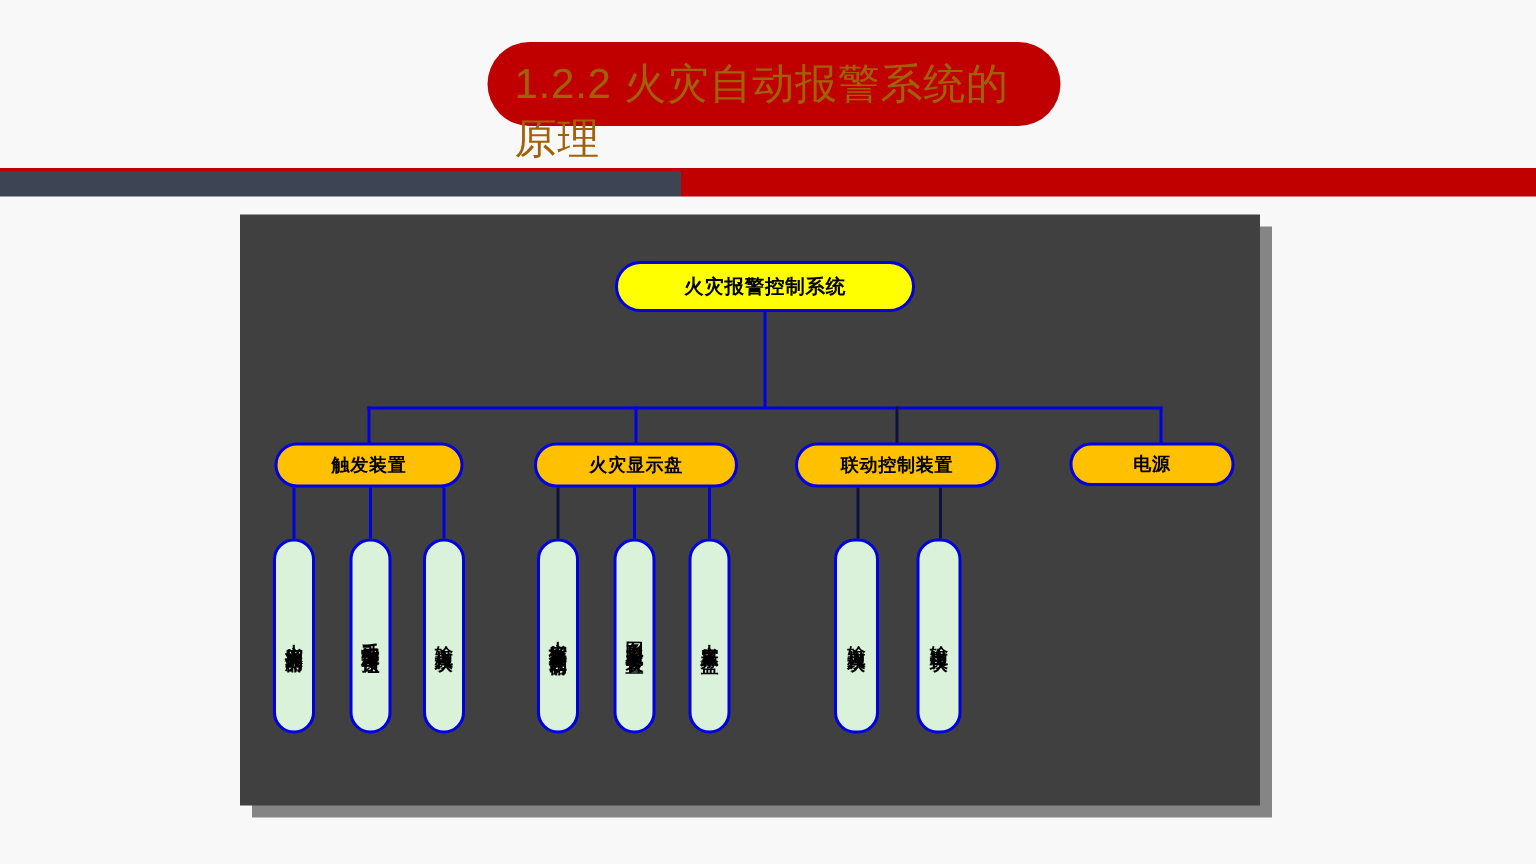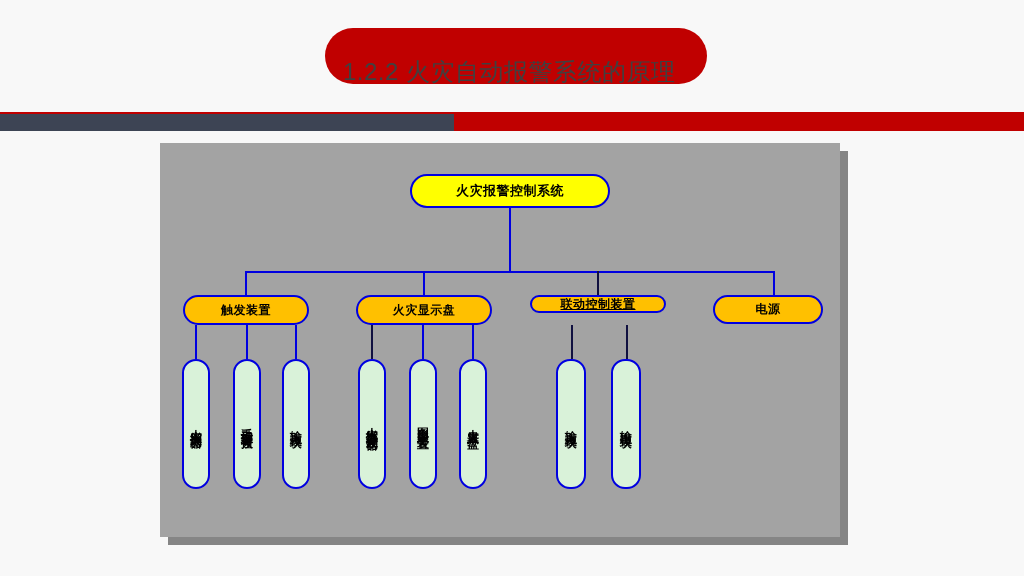--- a/index.html
+++ b/index.html
@@ -29,26 +29,26 @@
     left: 0;
     top: 0;
     width: 382px;
     height: 56px;
     background: #c00000;
     border-radius: 28px;
   }
   #slide-title-text {
     position: absolute;
     left: 0;
-    top: 16px;
+    top: 0;
     width: 382px;
     box-sizing: border-box;
     padding: 9px 18px 0 18px;
-    color: #404040;
-    font-size: 24px;
+    color: #a16207;
+    font-size: 28px;
     line-height: 37px;
     letter-spacing: 0.5px;
     white-space: normal;
     word-break: break-all;
   }
 
   
   #divider-band {
     position: absolute;
     left: 0;
@@ -89,21 +89,21 @@
     width: 680px;
     height: 394px;
     background: #858585;
   }
   #diagram-panel {
     position: absolute;
     left: 160px;
     top: 143px;
     width: 680px;
     height: 394px;
-    background: #a3a3a3;
+    background: #404040;
   }
 
   
   .conn {
     position: absolute;
     background: #0000e0;
   }
   .conn.dark {
     background: #101040;
   }
@@ -165,21 +165,21 @@
 
   <div class="conn" style="left:85px; top:128px; width:530px; height:2px;"></div>
 
   <div class="conn" style="left:85px; top:128px; width:2px; height:28px;"></div>
   <div class="conn" style="left:263px; top:128px; width:2px; height:28px;"></div>
   <div class="conn dark" style="left:437px; top:128px; width:2px; height:28px;"></div>
   <div class="conn" style="left:613px; top:128px; width:2px; height:28px;"></div>
 
   <div class="node node-branch" style="left:23px; top:152px; width:126px; height:30px;font-family:Liberation Mono, monospace;">触发装置</div>
   <div class="node node-branch" style="left:196px; top:152px; width:136px; height:30px;">火灾显示盘</div>
-  <div class="node node-branch" style="left:370px; top:152px; width:136px; height:18px;text-decoration:underline;">联动控制装置</div>
+  <div class="node node-branch" style="left:370px; top:152px; width:136px; height:30px;">联动控制装置</div>
   <div class="node node-branch" style="left:553px; top:152px; width:110px; height:29px;">电源</div>
 
   <div class="conn" style="left:35px; top:182px; width:2px; height:34px;"></div>
   <div class="conn" style="left:86px; top:182px; width:2px; height:34px;"></div>
   <div class="conn" style="left:135px; top:182px; width:2px; height:34px;"></div>
 
   <div class="conn dark" style="left:211px; top:182px; width:2px; height:34px;"></div>
   <div class="conn" style="left:262px; top:182px; width:2px; height:34px;"></div>
   <div class="conn" style="left:312px; top:182px; width:2px; height:34px;"></div>
 

